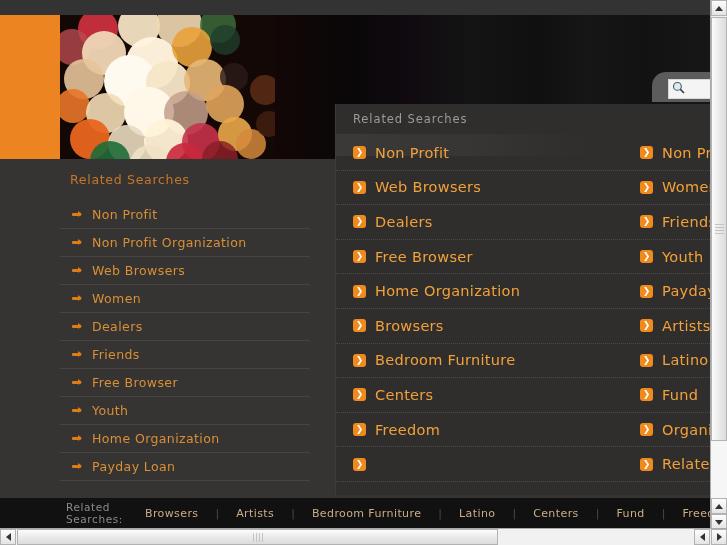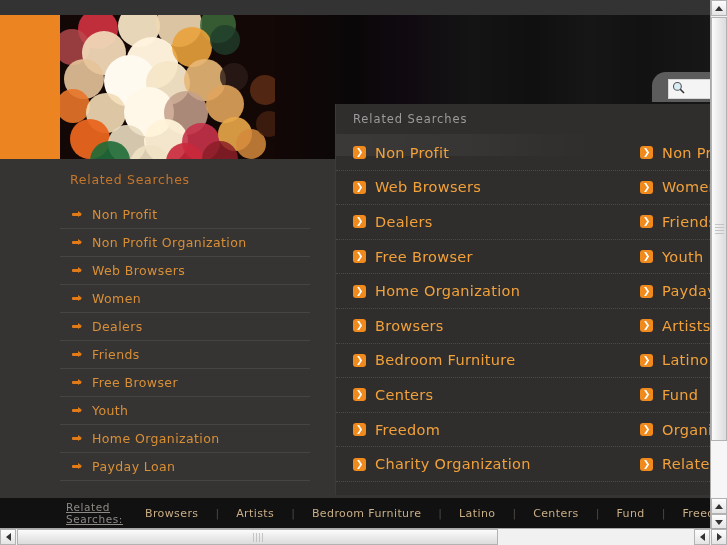--- a/index.html
+++ b/index.html
@@ -125,21 +125,21 @@
     white-space: nowrap;
   }
 
   
   .footer {
     position: absolute; left: 0; top: 498px; width: 710px; height: 30px;
     background: #121111;
     display: flex; align-items: center; padding-left: 66px;
   }
   .footer-title {
-    color: #8e8a86; font-size: 10.5px; letter-spacing: 0.6px; margin-right: 22px; text-decoration: underline;
+    color: #8e8a86; font-size: 10.5px; letter-spacing: 0.6px; margin-right: 22px;
   }
   .footer-link {
     color: #c9ae86; font-size: 11px; letter-spacing: 0.4px; white-space: nowrap;
   }
   .footer-sep { color: #4d4744; font-size: 11px; margin: 0 17px; }
 
   
   .vscroll {
     position: absolute; right: 0; top: 0; width: 17px; height: 530px;
     background: #f1f1f1; border-left: 1px solid #a9a9a9;
@@ -385,21 +385,20 @@
             <span class="ov-label">Freedom</span>
           </div>
           <div class="ov-cell col2">
             <span class="ov-icon">❯</span>
             <span class="ov-label">Organization</span>
           </div>
         </div>
         <div class="ov-row">
           <div class="ov-cell col1">
             <span class="ov-icon">❯</span>
-            <span class="ov-label">Charity Organization</span>
           </div>
           <div class="ov-cell col2">
             <span class="ov-icon">❯</span>
             <span class="ov-label">Related</span>
           </div>
         </div>
       </div>
   </div>
 
   <div class="footer">

